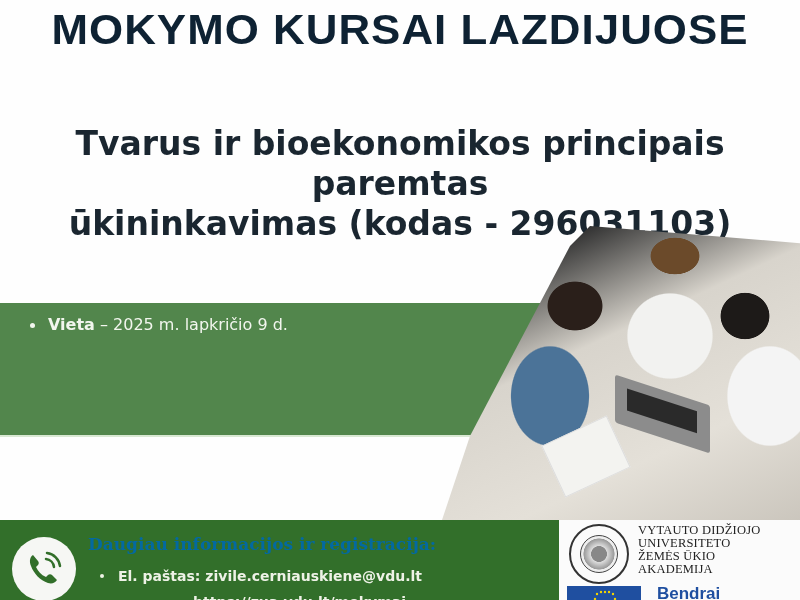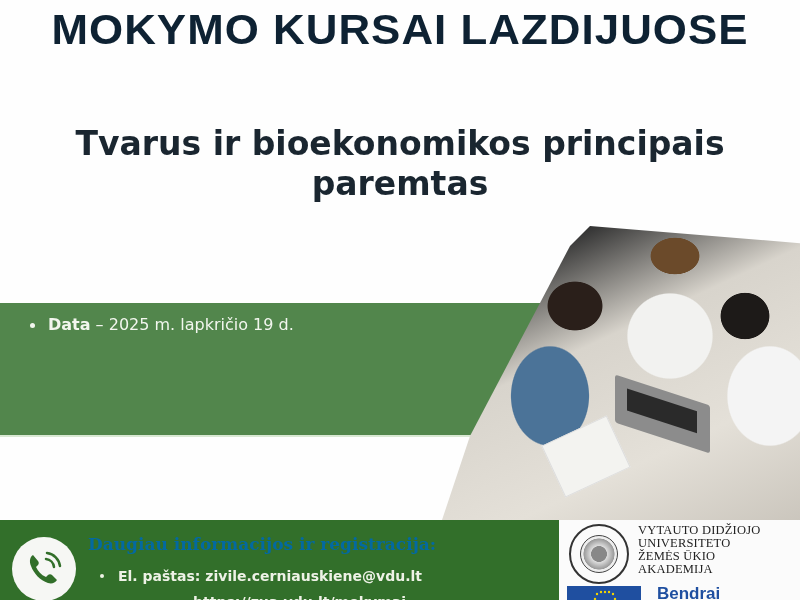--- a/index.html
+++ b/index.html
@@ -104,32 +104,33 @@
     font-weight: bold; font-size: 17px; color: #1f4fa0;
   }
 </style>
 </head>
 <body>
 
 <div class="title">MOKYMO KURSAI LAZDIJUOSE</div>
 
 <div class="subtitle">
   <div>Tvarus ir bioekonomikos principais paremtas</div>
+  <div>ūkininkavimas (kodas - 296031103)</div>
 </div>
 
 <div class="green-band"></div>
 <div class="band-line-bottom"></div>
 
 <div class="photo"></div>
 <div class="laptop"></div>
 <div class="paper"></div>
 
 <ul class="details">
   <li>
-    <b>Data</b><span> – </span><span>2025 m. lapkričio 19 d.</span>
+    <b>Vieta</b><span> – </span><span>2025 m. lapkričio 9 d.</span>
   </li>
 </ul>
 
 <div class="bottom-band"></div>
 
 <div class="phone-circle">
   <svg width="40" height="40" viewBox="0 0 40 40">
     <path d="M9 6 C6 8 5 12 7 17 C10 25 16 31 24 34 C28 35 31 34 33 31 L28 26 C27 25 25 25 24 26 L22 28 C17 26 14 22 12 18 L14 16 C15 15 15 13 14 12 Z" fill="#326f2a"></path>
     <path d="M22 10 A9 9 0 0 1 30 18" stroke="#326f2a" stroke-width="2.5" fill="none" stroke-linecap="round"></path>
     <path d="M23 4 A15 15 0 0 1 36 17" stroke="#326f2a" stroke-width="2.5" fill="none" stroke-linecap="round"></path>

